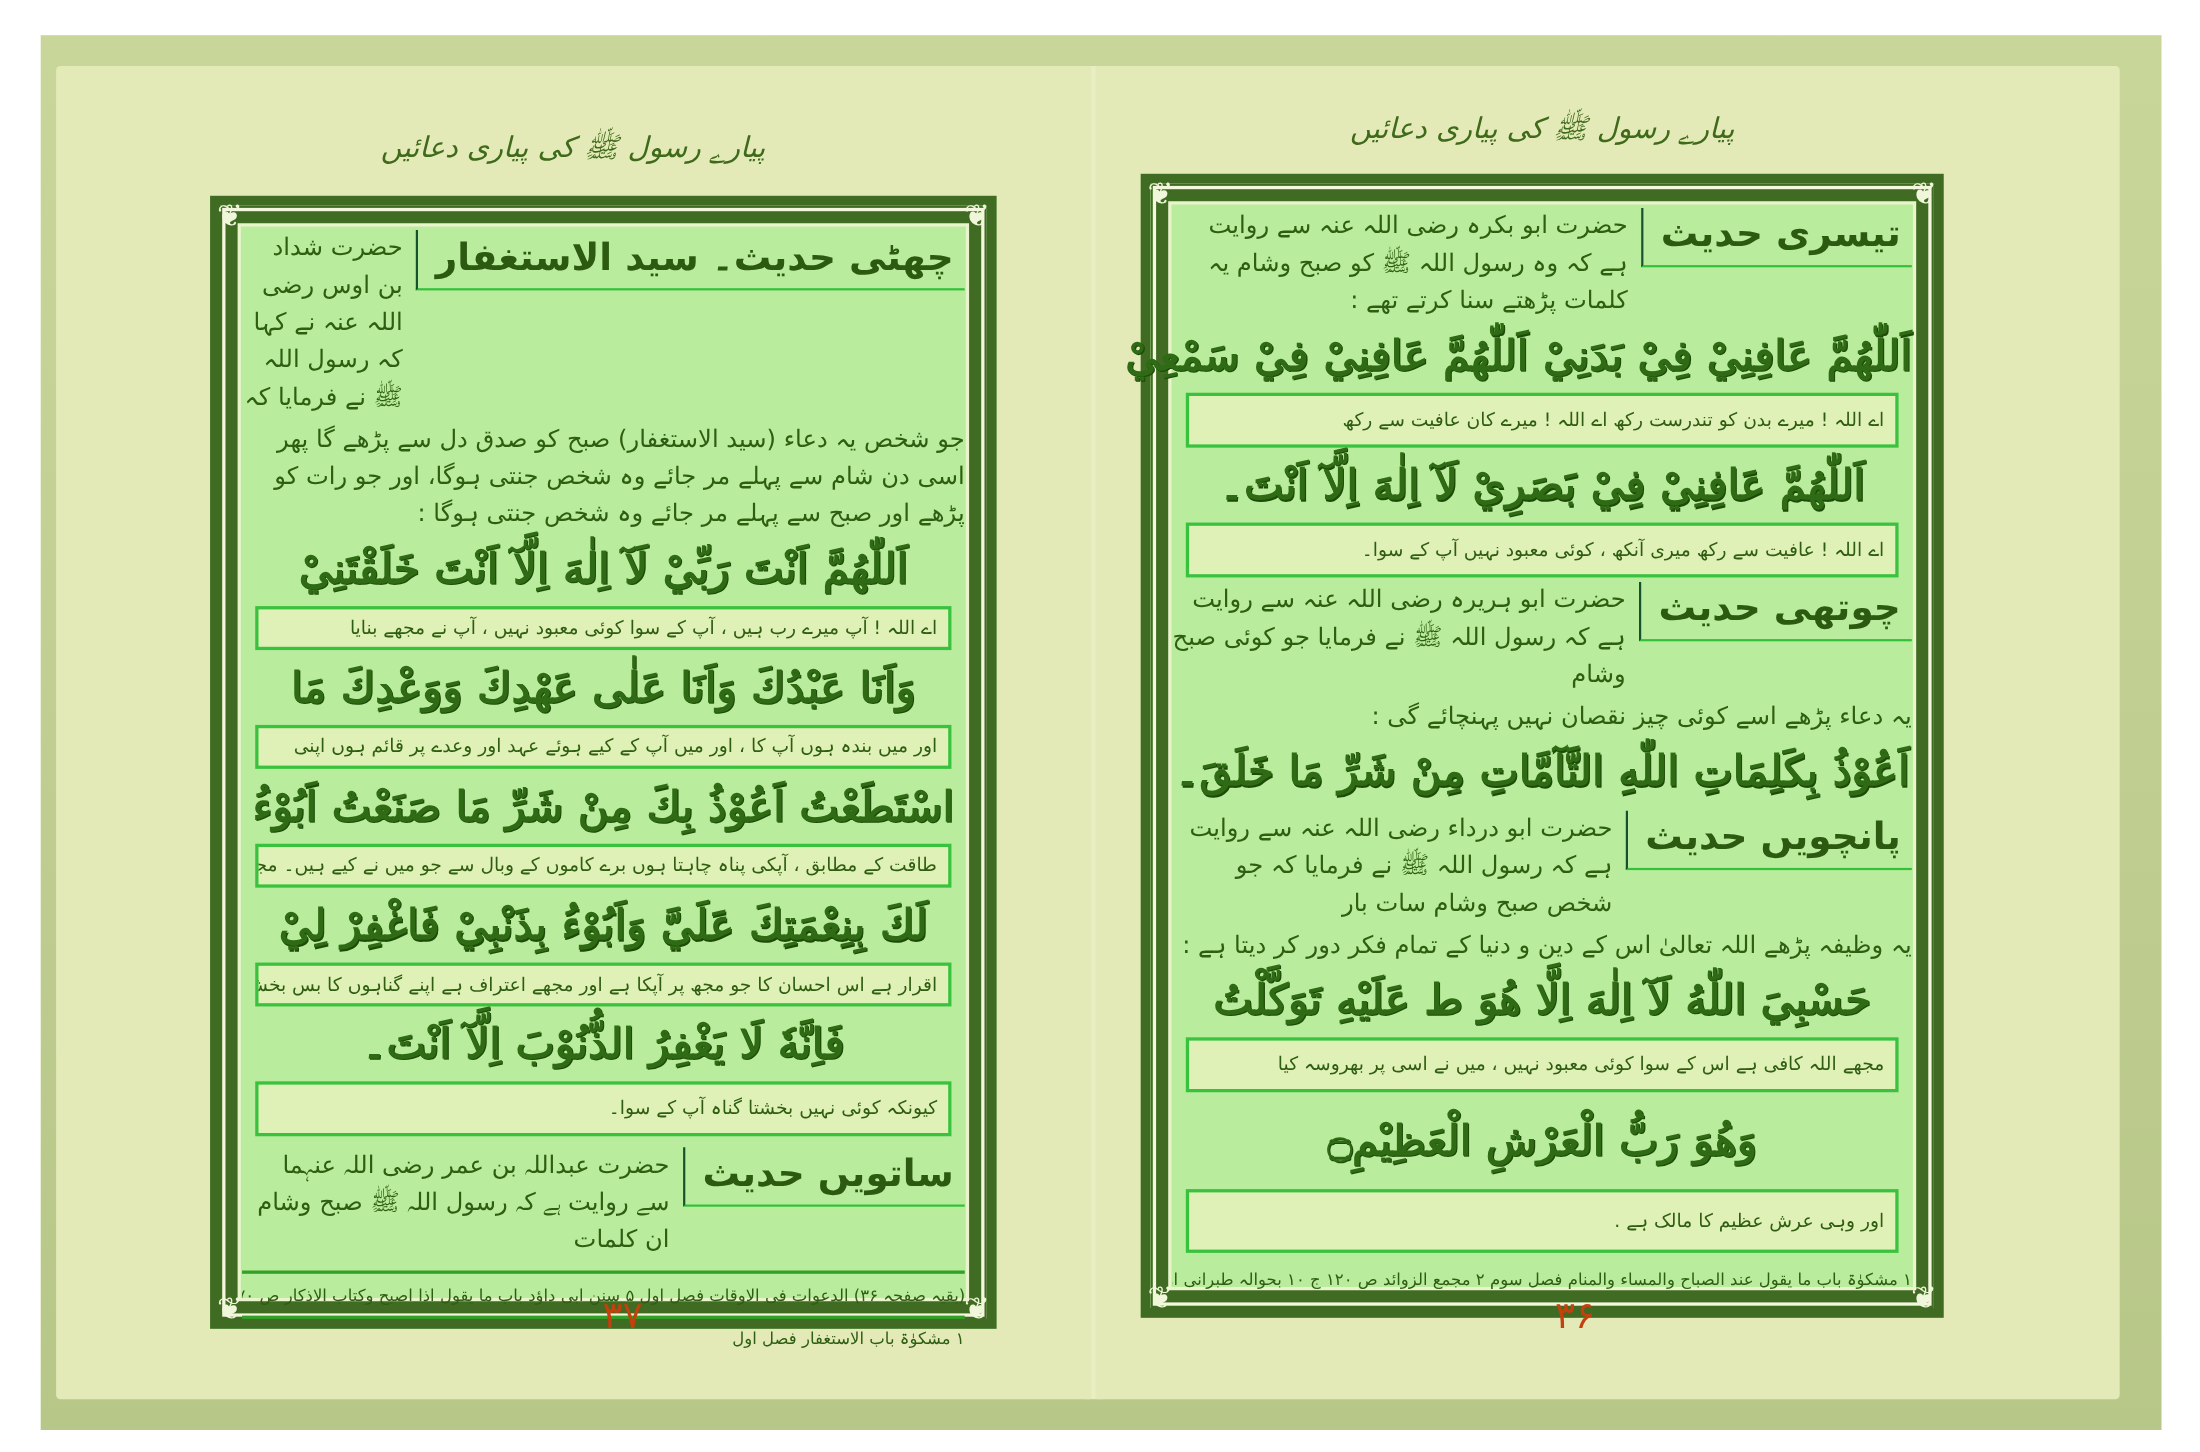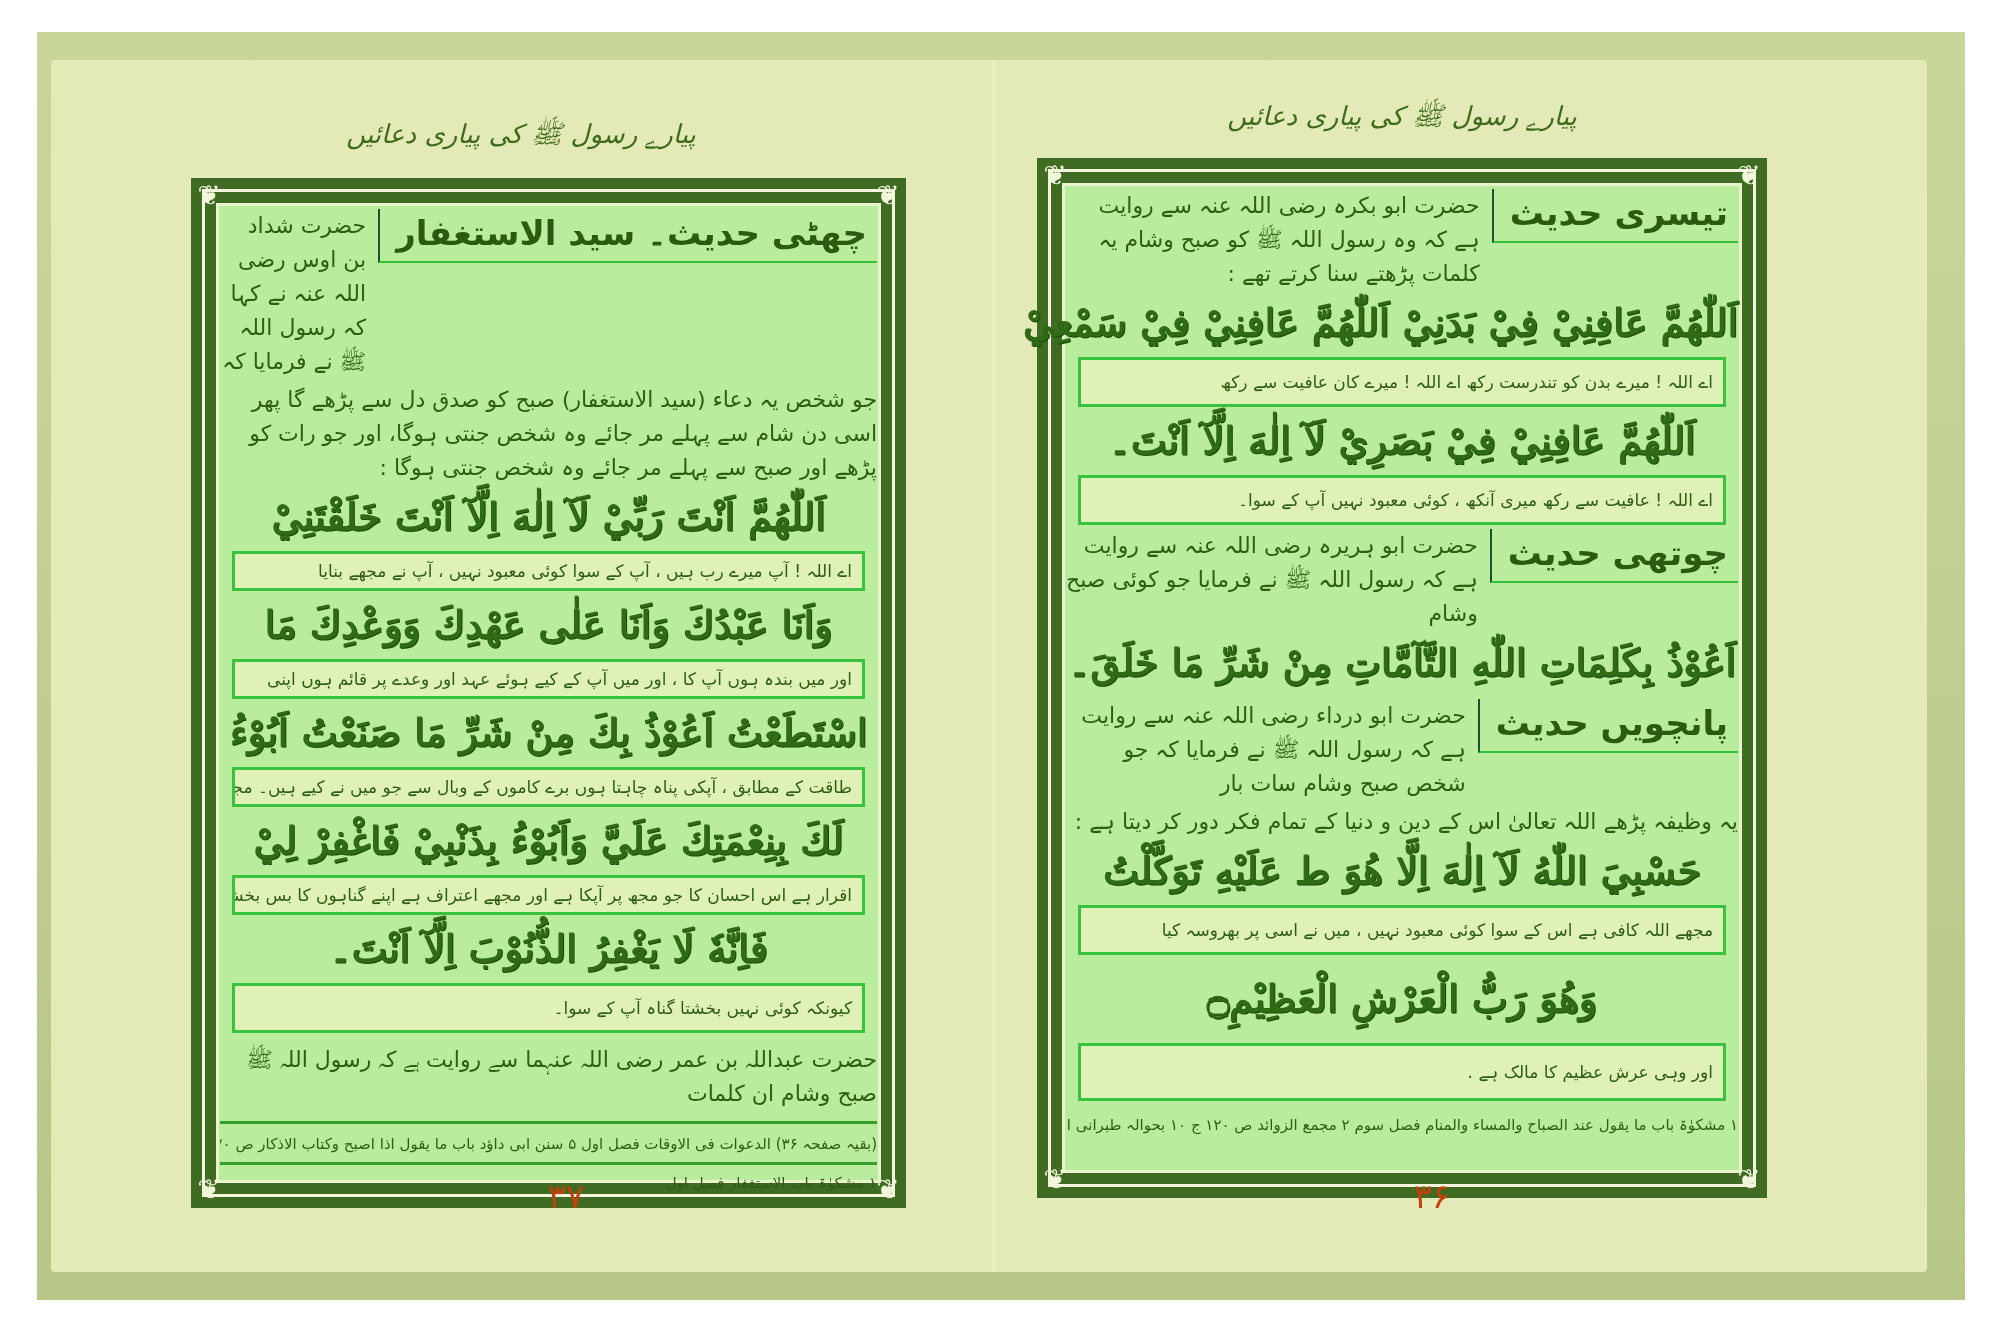--- a/index.html
+++ b/index.html
@@ -111,20 +111,21 @@
         <div class="arabic">اسْتَطَعْتُ اَعُوْذُ بِكَ مِنْ شَرِّ مَا صَنَعْتُ اَبُوْءُ</div>
         <div class="translation">طاقت کے مطابق ،  آپکی پناہ چاہتا ہوں برے کاموں کے وبال سے جو میں نے کیے ہیں۔ مجھے</div>
 
         <div class="arabic">لَكَ بِنِعْمَتِكَ عَلَيَّ وَاَبُوْءُ بِذَنْبِيْ فَاغْفِرْ لِيْ</div>
         <div class="translation">اقرار ہے اس احسان کا جو مجھ پر آپکا ہے  اور مجھے اعتراف ہے اپنے گناہوں کا بس بخش دیجیو میرا گناہ</div>
 
         <div class="arabic">فَاِنَّهٗ لَا يَغْفِرُ الذُّنُوْبَ اِلَّآ اَنْتَ۔</div>
         <div class="translation tall">کیونکہ   کوئی نہیں بخشتا   گناہ    آپ کے سوا۔</div>
 
         <div class="hadith-head" style="margin-top:10px;">
+          <div class="hadith-title">ساتویں حدیث</div>
           <div class="hadith-intro">حضرت عبداللہ بن عمر رضی اللہ عنہما سے روایت ہے کہ رسول اللہ ﷺ صبح وشام ان کلمات</div>
         </div>
 
         <div class="rule"></div>
         <div class="footnote">(بقیہ صفحہ ۳۶) الدعوات فی الاوقات فصل اول  ۵ سنن ابی داؤد باب ما یقول اذا اصبح وکتاب الاذکار ص ۷۰</div>
         <div class="rule" style="margin:4px 0;"></div>
         <div class="footnote">۱ مشکوٰۃ باب الاستغفار فصل اول</div>
       </div>
     </div>
 
@@ -149,20 +150,21 @@
         <div class="arabic">اَللّٰهُمَّ عَافِنِيْ فِيْ بَدَنِيْ  اَللّٰهُمَّ عَافِنِيْ فِيْ سَمْعِيْ</div>
         <div class="translation tall">اے اللہ !  میرے بدن کو تندرست رکھ   اے اللہ !  میرے کان عافیت سے رکھ</div>
 
         <div class="arabic">اَللّٰهُمَّ عَافِنِيْ فِيْ بَصَرِيْ لَآ اِلٰهَ اِلَّآ اَنْتَ۔</div>
         <div class="translation tall">اے اللہ !  عافیت سے رکھ  میری آنکھ  ، کوئی معبود نہیں آپ کے سوا۔</div>
 
         <div class="hadith-head" style="margin-top:4px;">
           <div class="hadith-title">چوتھی حدیث</div>
           <div class="hadith-intro">حضرت ابو ہریرہ رضی اللہ عنہ سے روایت ہے کہ رسول اللہ ﷺ نے فرمایا جو کوئی صبح وشام</div>
         </div>
+        <div class="urdu-para">یہ دعاء پڑھے اسے کوئی چیز نقصان نہیں پہنچائے گی :</div>
 
         <div class="arabic">اَعُوْذُ بِكَلِمَاتِ اللّٰهِ التَّآمَّاتِ مِنْ شَرِّ مَا خَلَقَ۔</div>
 
         <div class="hadith-head" style="margin-top:4px;">
           <div class="hadith-title">پانچویں حدیث</div>
           <div class="hadith-intro">حضرت ابو درداء رضی اللہ عنہ سے روایت ہے کہ رسول اللہ ﷺ نے فرمایا کہ جو شخص صبح وشام سات بار</div>
         </div>
         <div class="urdu-para">یہ وظیفہ پڑھے اللہ تعالیٰ اس کے دین و دنیا کے تمام فکر دور کر دیتا ہے :</div>
 
         <div class="arabic">حَسْبِيَ اللّٰهُ لَآ اِلٰهَ اِلَّا هُوَ ط عَلَيْهِ تَوَكَّلْتُ</div>

